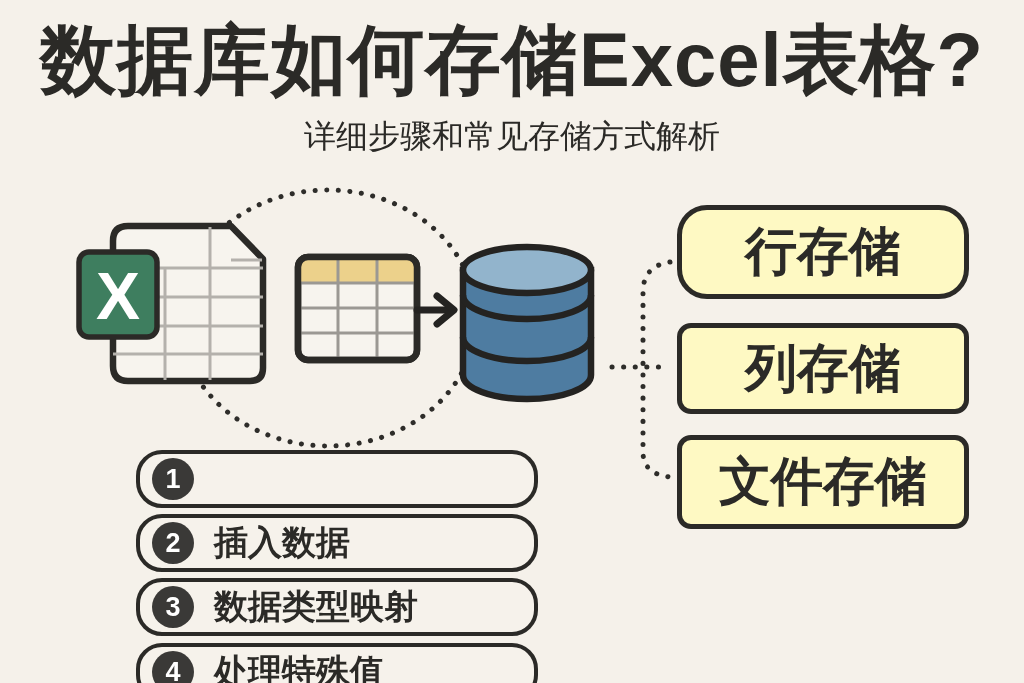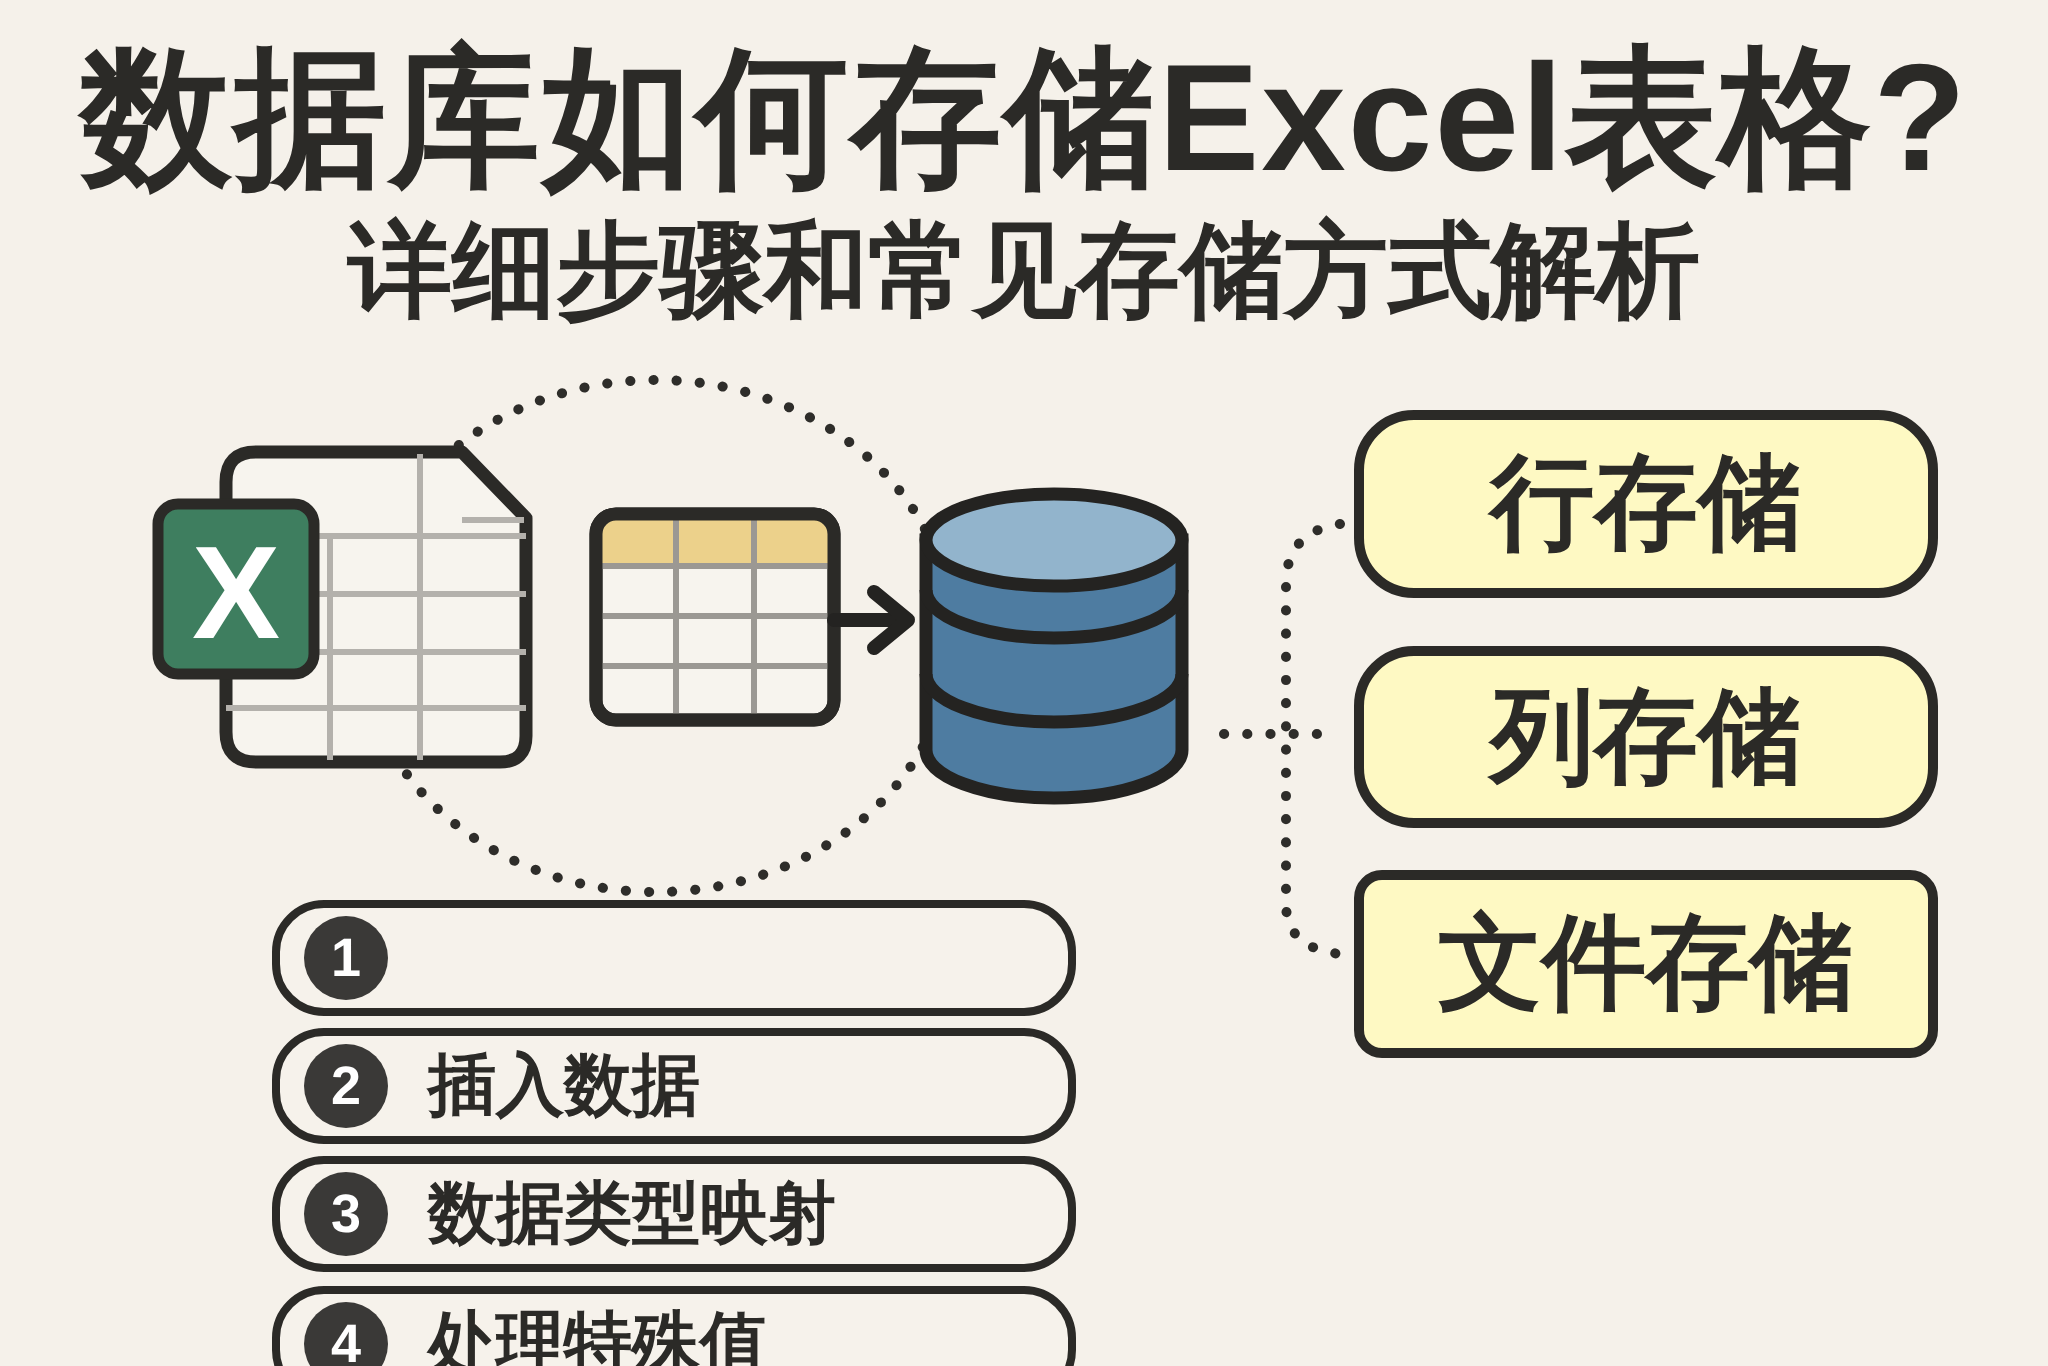--- a/index.html
+++ b/index.html
@@ -21,22 +21,22 @@
     text-align: center;
     font-size: 76px; line-height: 88px;
     font-weight: 800;
     letter-spacing: 1px;
     margin: 0;
   }
   .page-subtitle {
     position: absolute;
     top: 110px; left: 0; width: 1024px;
     text-align: center;
-    font-size: 52px; line-height: 52px;
-    font-weight: 700;
+    font-size: 32px; line-height: 52px;
+    font-weight: 400;
     margin: 0;
   }
   svg.diagram {
     position: absolute;
     left: 0; top: 0;
     z-index: 1;
   }
   .option-box {
     position: absolute;
     left: 677px; width: 292px;
@@ -48,21 +48,21 @@
     align-items: center;
     justify-content: center;
     z-index: 2;
   }
   .option-label {
     font-size: 52px;
     font-weight: 800;
     white-space: nowrap;
   }
   .option-box.opt-0 { top: 205px; height: 94px; }
-  .option-box.opt-1 { top: 323px; height: 91px; }
+  .option-box.opt-1 { top: 323px; height: 91px; border-radius: 14px; }
   .option-box.opt-2 { top: 435px; height: 94px; border-radius: 14px; }
   .step-row {
     position: absolute;
     left: 136px; width: 402px; height: 58px;
     box-sizing: border-box;
     background: #f6f2eb;
     border: 4px solid #2b2a27;
     border-radius: 26px;
     display: flex;
     align-items: center;

